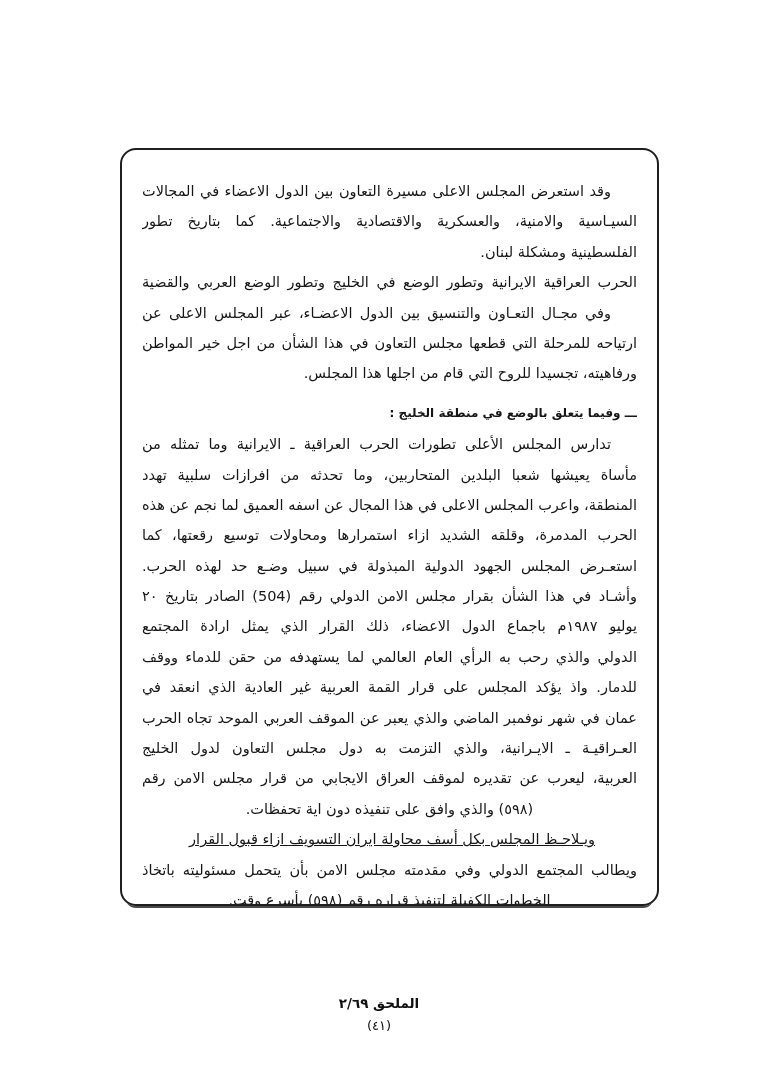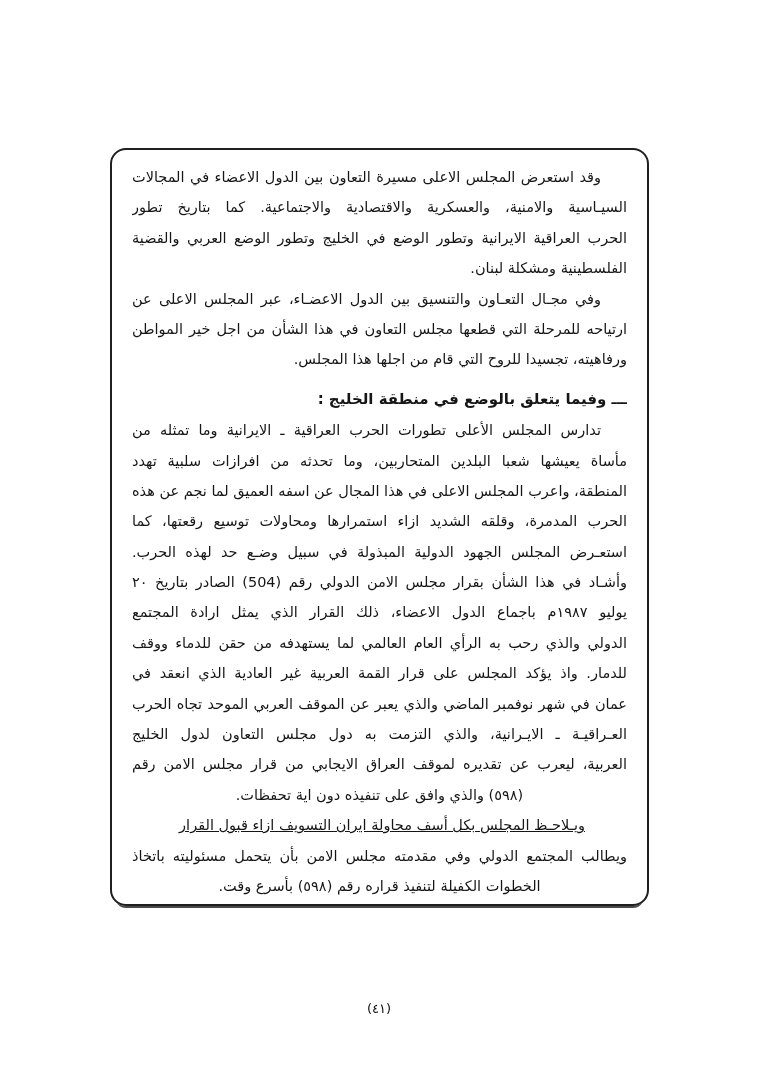--- a/index.html
+++ b/index.html
@@ -3,57 +3,57 @@
 <meta charset="utf-8">
 <style>
   html,body { margin:0; padding:0; }
   body {
     width:758px; height:1078px; position:relative;
     background:#ffffff; overflow:hidden;
     font-family:"DejaVu Sans", sans-serif;
   }
   .page { position:absolute; inset:0; background:#ffffff; }
   .doc-box {
-    position:absolute; left:110px; top:148px; width:539px; height:758px;
+    position:absolute; left:120px; top:148px; width:539px; height:758px;
     box-sizing:border-box;
     border:2px solid #1f1f1f; border-radius:16px;
-    padding:12px 20px 0 20px;
+    padding:26px 20px 0 20px;
     direction:rtl; color:#161616;
     box-shadow:0 7px 0 -5px #4a4a4a;
     overflow:hidden;
   }
   .para { margin:0; }
   .para.heading { margin:9px 0 1px 0; }
   .line {
     font-size:14.5px; line-height:30.4px; height:30.4px; overflow:hidden;
     text-align:justify; text-align-last:justify;
   }
   .line.first { padding-right:26px; }
   .line.first-right { padding-right:42px; text-align:right; text-align-last:right;text-decoration:underline; }
   .line.right { text-align:right; text-align-last:right; }
   .line.right-offset { text-align:right; text-align-last:right; padding-left:50px; }
   .line.center { text-align:right; text-align-last:center; }
-  .para.heading .line { font-weight:bold; font-size:15px; }
+  .para.heading .line { font-weight:bold; font-size:12px; }
   .footer {
     position:absolute; top:995px; left:0; width:758px;
     direction:rtl; text-align:center; color:#101010;
   }
   .annex { font-size:13.5px; font-weight:bold; line-height:17px; }
   .pagenum { font-size:13px; font-weight:normal; line-height:16px; margin-top:6px; }
 </style>
 </head>
 <body>
 
 <div class="page">
   <div class="doc-box">
       <div class="para">
         <div class="line first">وقد استعرض المجلس الاعلى مسيرة التعاون بين الدول الاعضاء في المجالات</div>
         <div class="line justify">السيـاسية والامنية، والعسكرية والاقتصادية والاجتماعية. كما بتاريخ تطور</div>
+        <div class="line right-offset">الفلسطينية ومشكلة لبنان.</div>
         <div class="line justify">الحرب العراقية الايرانية وتطور الوضع في الخليج وتطور الوضع العربي والقضية</div>
-        <div class="line right-offset">الفلسطينية ومشكلة لبنان.</div>
       </div>
       <div class="para">
         <div class="line first">وفي مجـال التعـاون والتنسيق بين الدول الاعضـاء، عبر المجلس الاعلى عن</div>
         <div class="line justify">ارتياحه للمرحلة التي قطعها مجلس التعاون في هذا الشأن من اجل خير المواطن</div>
         <div class="line right-offset">ورفاهيته، تجسيدا للروح التي قام من اجلها هذا المجلس.</div>
       </div>
       <div class="para heading">
         <div class="line right">ـــ وفيما يتعلق بالوضع في منطقة الخليج :</div>
       </div>
       <div class="para">
@@ -71,15 +71,16 @@
         <div class="line justify">العربية، ليعرب عن تقديره لموقف العراق الايجابي من قرار مجلس الامن رقم</div>
         <div class="line center">(٥٩٨) والذي وافق على تنفيذه دون اية تحفظات.</div>
       </div>
       <div class="para">
         <div class="line first-right">ويـلاحـظ المجلس بكل أسف محاولة ايران التسويف ازاء قبول القرار</div>
         <div class="line justify">ويطالب المجتمع الدولي وفي مقدمته مجلس الامن بأن يتحمل مسئوليته باتخاذ</div>
         <div class="line center">الخطوات الكفيلة لتنفيذ قراره رقم (٥٩٨) بأسرع وقت.</div>
       </div>
     </div>
   <div class="footer">
+    <div class="annex">الملحق ٢/٦٩</div>
     <div class="pagenum">(٤١)</div>
   </div>
 </div>
 
 </body></html>

